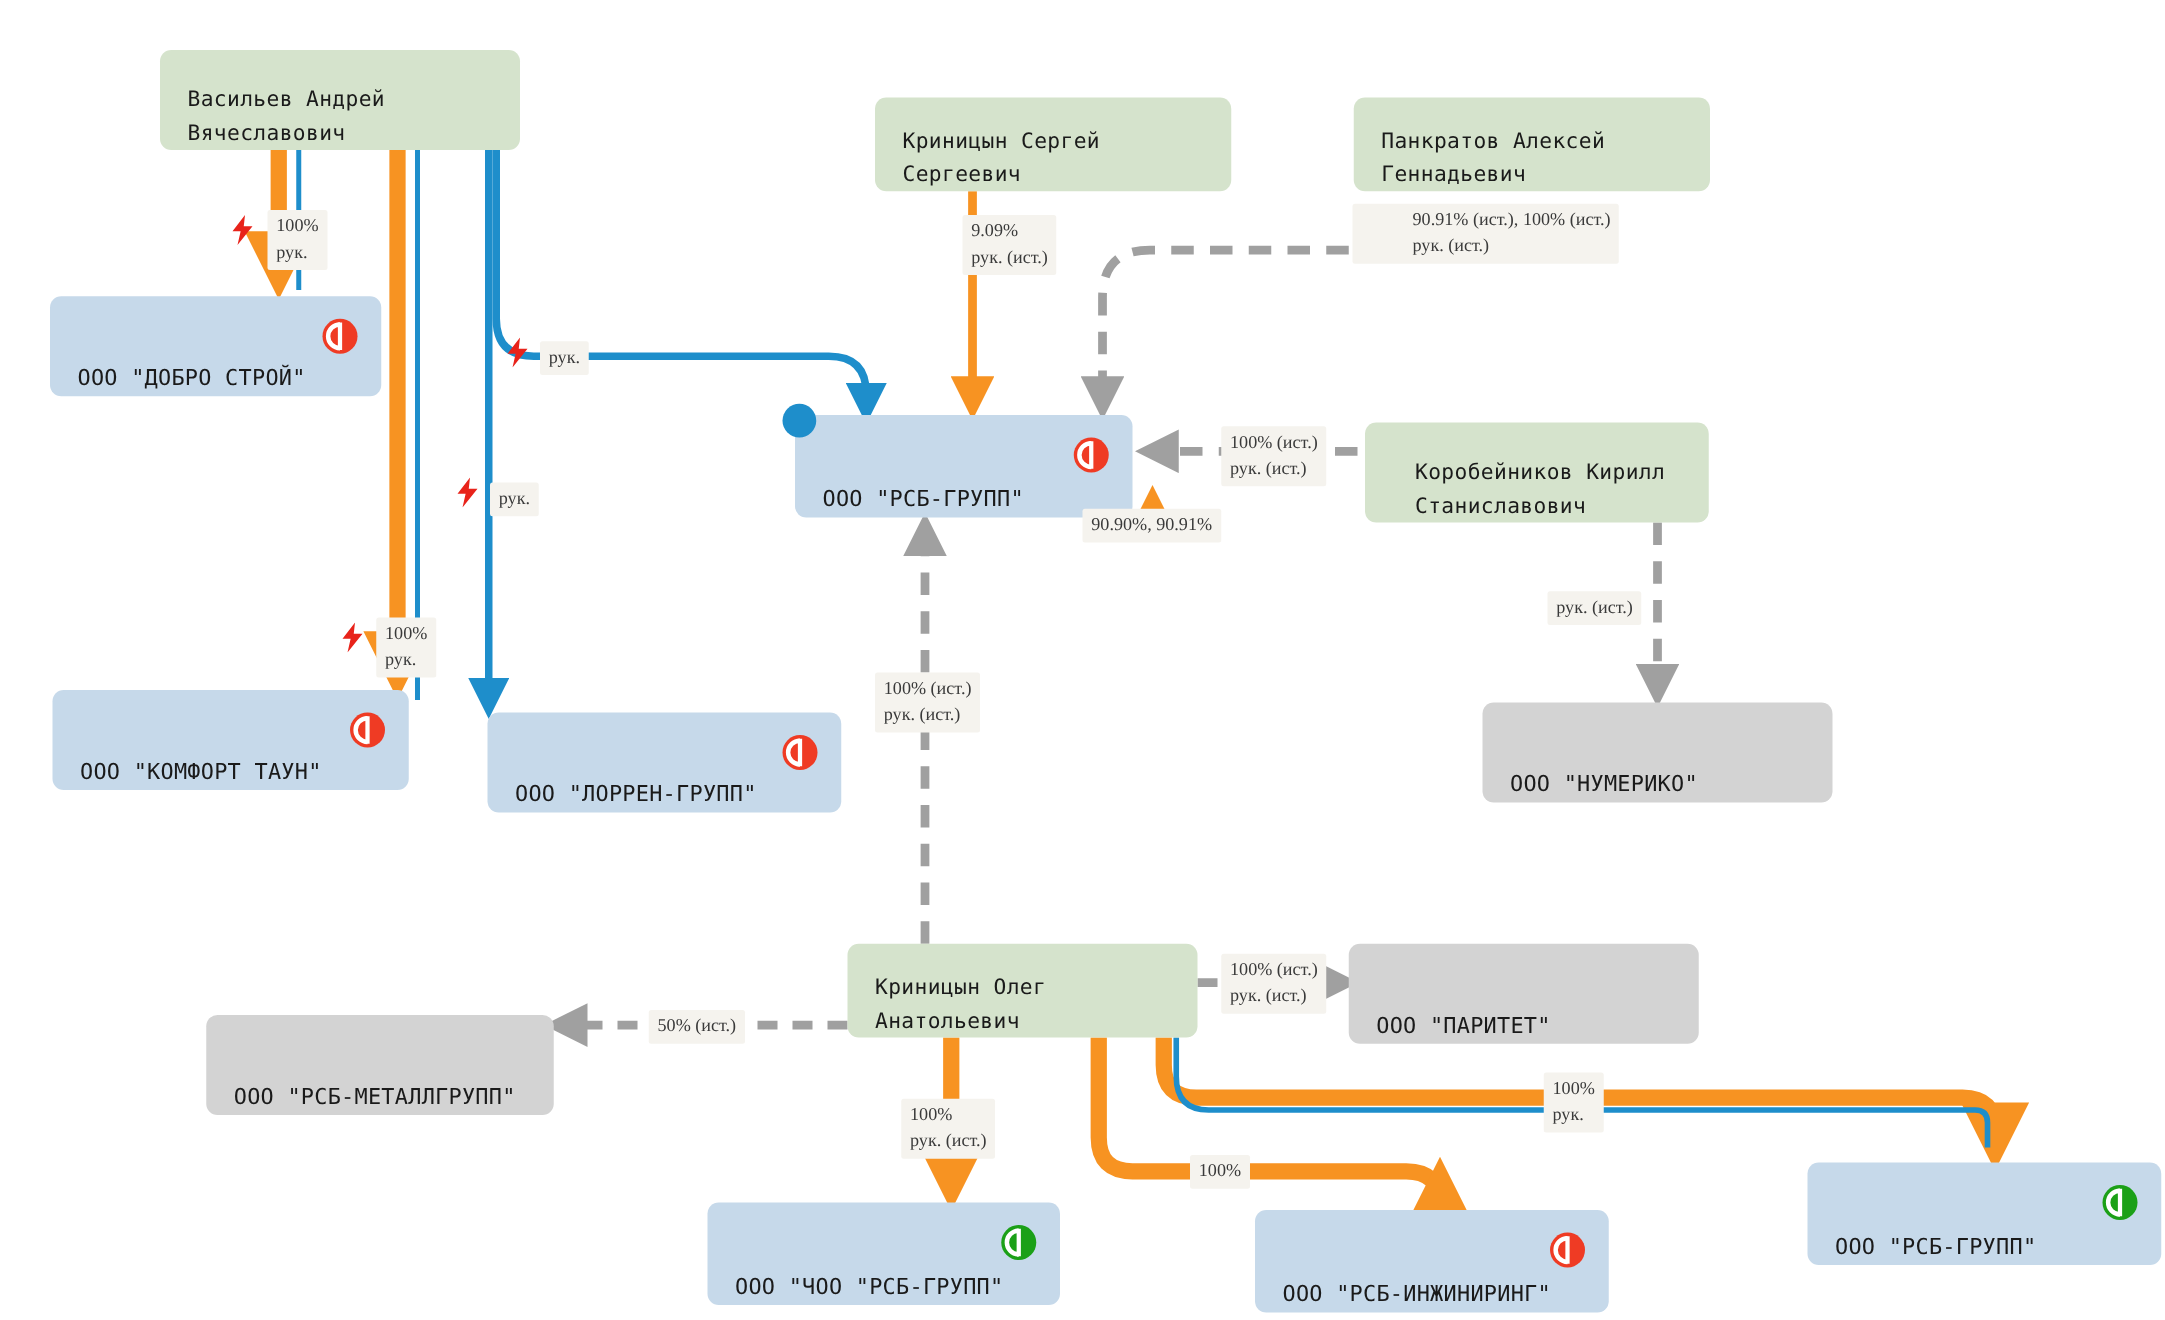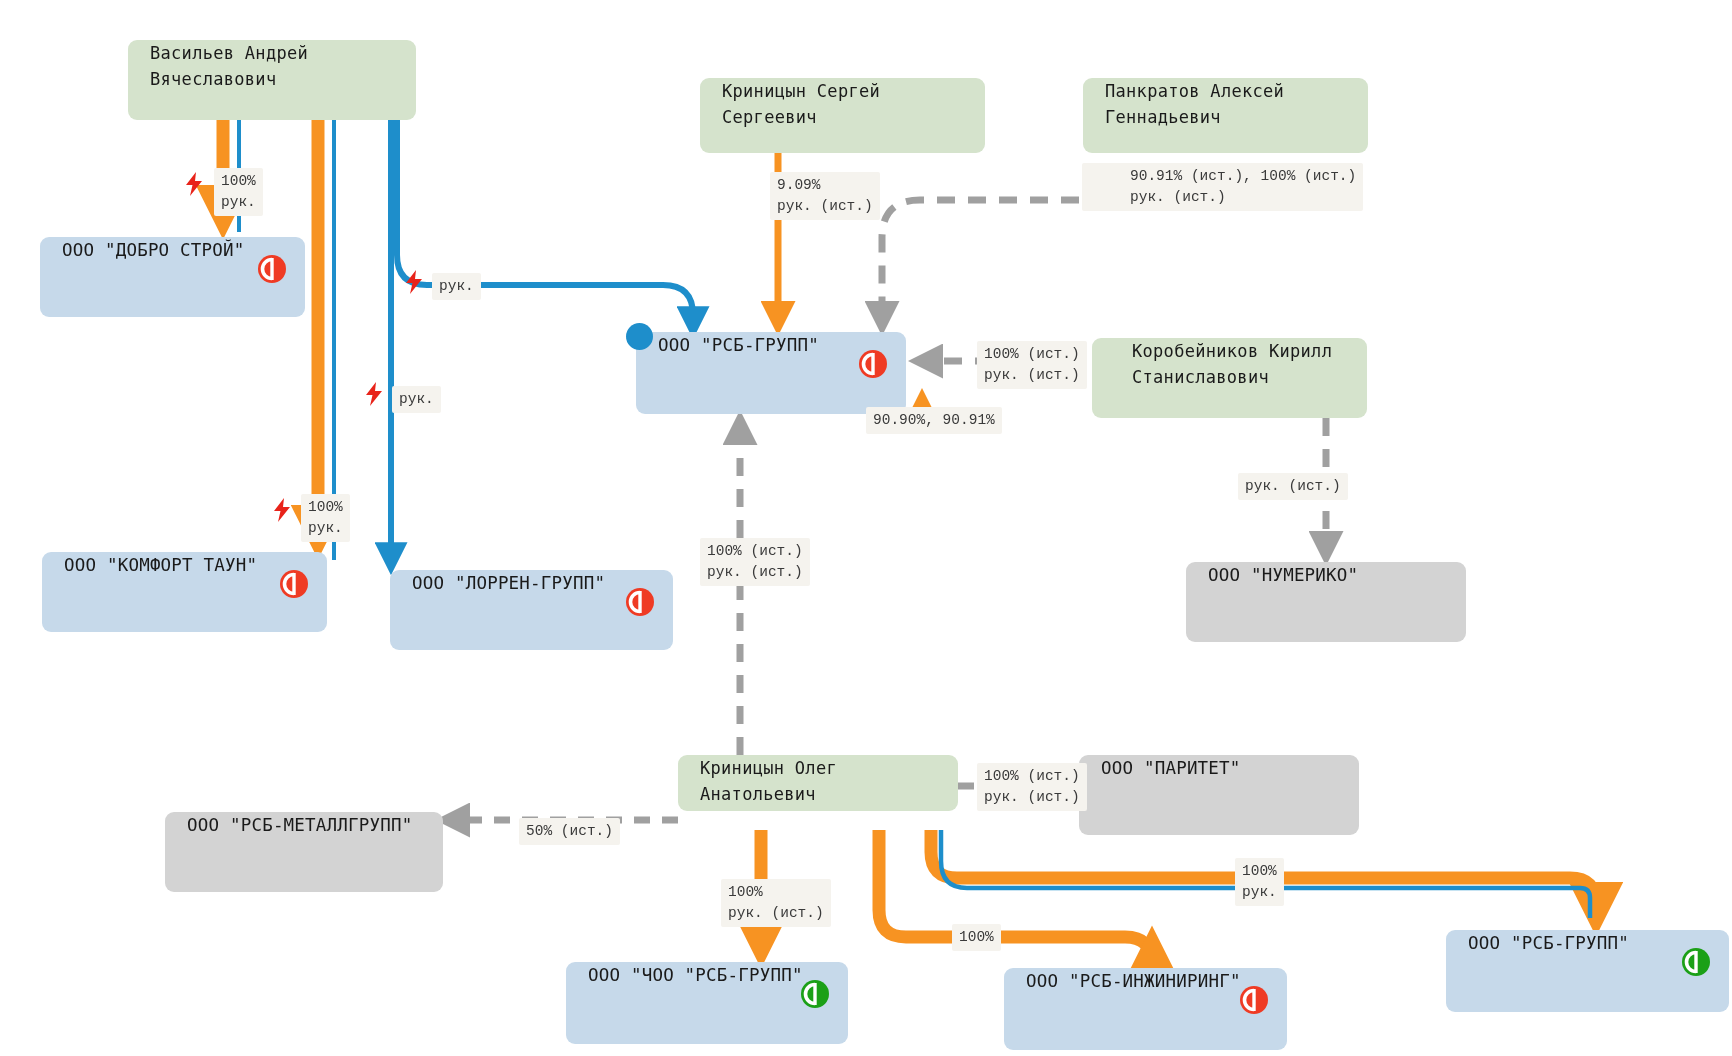--- a/index.html
+++ b/index.html
@@ -22,21 +22,21 @@
     left: 0; top: 0;
     width: 1732px;
     height: 1056px;
     pointer-events: none;
   }
   .node {
     position: absolute;
     border-radius: 9px;
     box-sizing: border-box;
     display: flex;
-    align-items: flex-start;
+    align-items: flex-end;
     padding: 0 22px;
     z-index: 5;
   }
   .node .node-label {
     font-family: "DejaVu Sans Mono", monospace;
     font-size: 17.5px;
     color: #1a1a1a;
     letter-spacing: 0.2px;
     line-height: 1.55;
     white-space: pre-line;
@@ -60,21 +60,21 @@
     width: 30px;
     height: 30px;
     border-radius: 50%;
     top: 17px;
   }
   .badge svg { display: block; }
   .edge-label {
     position: absolute;
     background: #f5f3ee;
     color: #3a3a3a;
-    font-family: Liberation Mono, monospace;
+    font-family: Liberation Serif, serif;
     font-size: 14.5px;
     line-height: 1.45;
     padding: 3px 7px;
     border-radius: 2px;
     white-space: pre-line;
     z-index: 8;
     text-align: left;
   }
   .edge-label.center { text-align: center; }
   .bolt {
@@ -242,21 +242,21 @@
           <path d="M15 5.5 A9.5 9.5 0 1 0 15 24.5" fill="none" stroke="#ffffff" stroke-width="3.6"></path>
           <rect x="13.3" y="4" width="3.4" height="22" fill="#ffffff"></rect>
         </svg>
     </span>
   </div>
 
   <div class="node inactive" style="left:1186px; top:562px; width:280px; height:80px;">
     <span class="node-label">ООО  "НУМЕРИКО"</span>
   </div>
 
-  <div class="node person" style="left:678px; top:755px; width:280px; height:56px;">
+  <div class="node person" style="left:678px; top:755px; width:280px; height:75px;">
     <span class="node-label">Криницын  Олег  Анатольевич</span>
   </div>
 
   <div class="node inactive" style="left:1079px; top:755px; width:280px; height:80px;">
     <span class="node-label">ООО  "ПАРИТЕТ"</span>
   </div>
 
   <div class="node inactive" style="left:165px; top:812px; width:278px; height:80px;">
     <span class="node-label">ООО  "РСБ-МЕТАЛЛГРУПП"</span>
   </div>
@@ -336,21 +336,21 @@
   <div class="edge-label center" style="left:866px; top:407px;text-align:right;">90.90%, 90.91%</div>
 
   <div class="edge-label" style="left:1238px; top:473px;">рук. (ист.)</div>
 
   <div class="edge-label" style="left:700px; top:538px;">100% (ист.)
 рук. (ист.)</div>
 
   <div class="edge-label" style="left:977px; top:763px;">100% (ист.)
 рук. (ист.)</div>
 
-  <div class="edge-label center" style="left:519px; top:808px;margin-top:10px;">50% (ист.)</div>
+  <div class="edge-label center" style="left:519px; top:808px;">50% (ист.)</div>
 
   <div class="edge-label" style="left:721px; top:879px;">100%
 рук. (ист.)</div>
 
   <div class="edge-label center" style="left:952px; top:924px;">100%</div>
 
   <div class="edge-label" style="left:1235px; top:858px;">100%
 рук.</div>
 
 </div>

